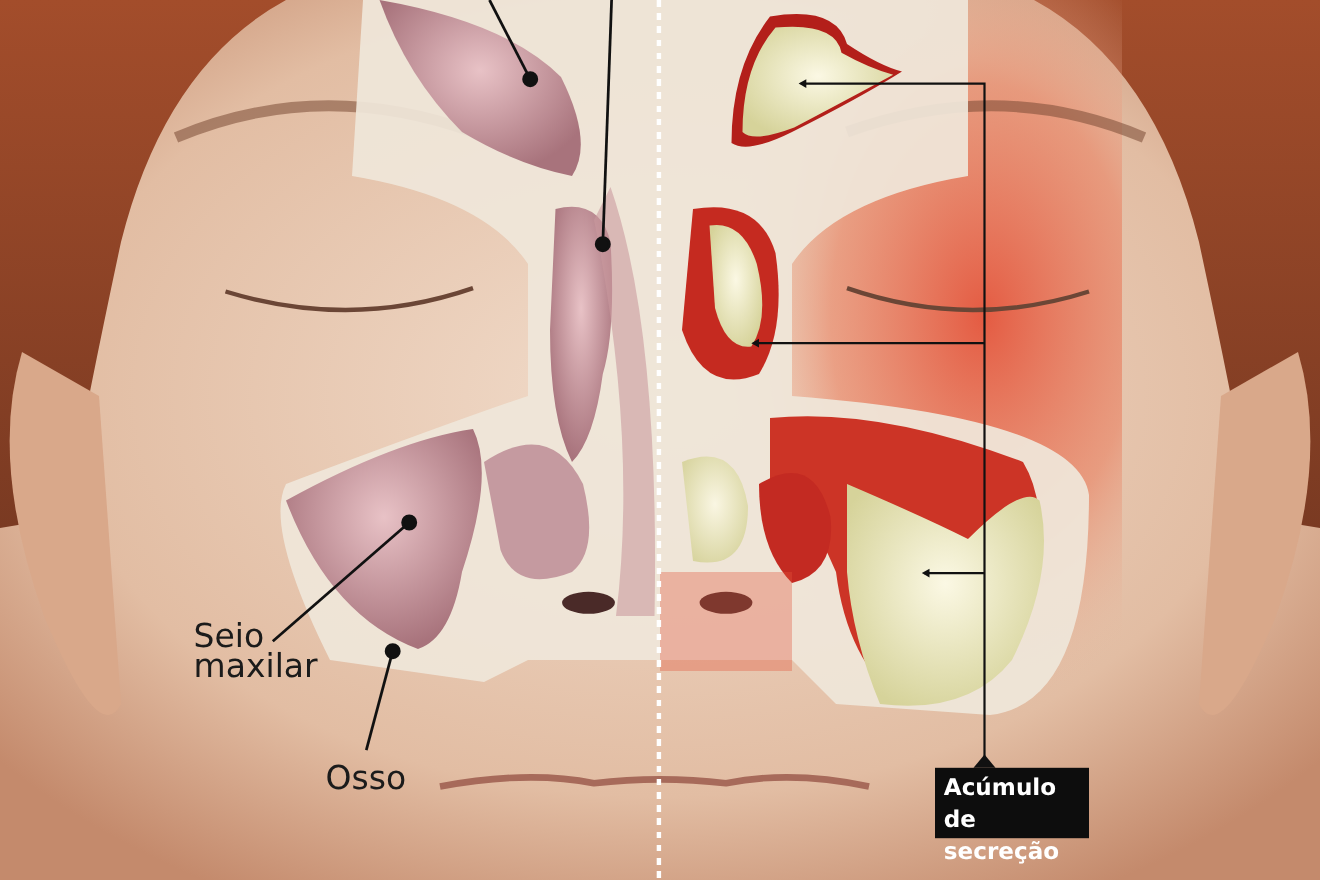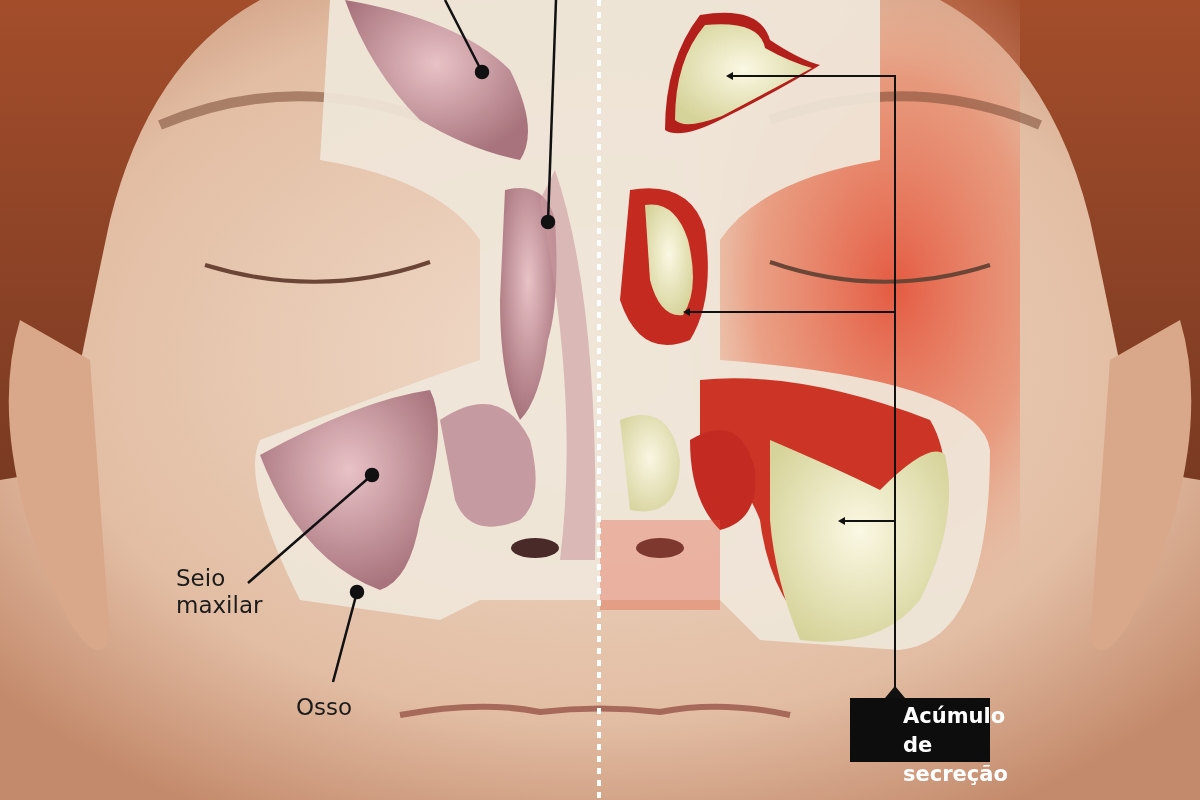--- a/index.html
+++ b/index.html
@@ -1,21 +1,21 @@
 <!DOCTYPE html>
 <html><head>
 <meta charset="utf-8">
 <style>
   html,body{margin:0;padding:0;}
   body{width:1200px;height:800px;overflow:hidden;background:#e9cdb8;font-family:"Liberation Sans","DejaVu Sans",sans-serif;}
   .stage{position:relative;width:1200px;height:800px;overflow:hidden;}
   svg.art{position:absolute;left:0;top:0;}
-  .label{position:absolute;color:#1b1b1b;font-size:23px;line-height:27px;font-family:"DejaVu Sans","Liberation Sans",sans-serif;}
+  .label{position:absolute;color:#1b1b1b;font-size:30px;line-height:27px;font-family:"DejaVu Sans","Liberation Sans",sans-serif;}
   .callout-box{position:absolute;left:850px;top:698px;width:140px;height:64px;background:#0d0d0d;color:#fff;font-weight:bold;font-size:21px;line-height:29px;padding:4px 8px;box-sizing:border-box;font-family:"DejaVu Sans","Liberation Sans",sans-serif;}
-  .callout-box span{display:block;margin-left:45px;}
+  .callout-box span{display:block;}
   .divider{position:absolute;left:597px;top:0;width:4px;height:800px;background:repeating-linear-gradient(to bottom,#fff 0 6px,transparent 6px 12px);}
 </style>
 </head>
 <body>
 
 <div class="stage">
   <svg class="art" width="1200" height="800" viewBox="0 0 1200 800">
     <defs>
       <radialGradient id="skin" cx="50%" cy="45%" r="65%">
         <stop offset="0" stop-color="#f1dccb"></stop>

